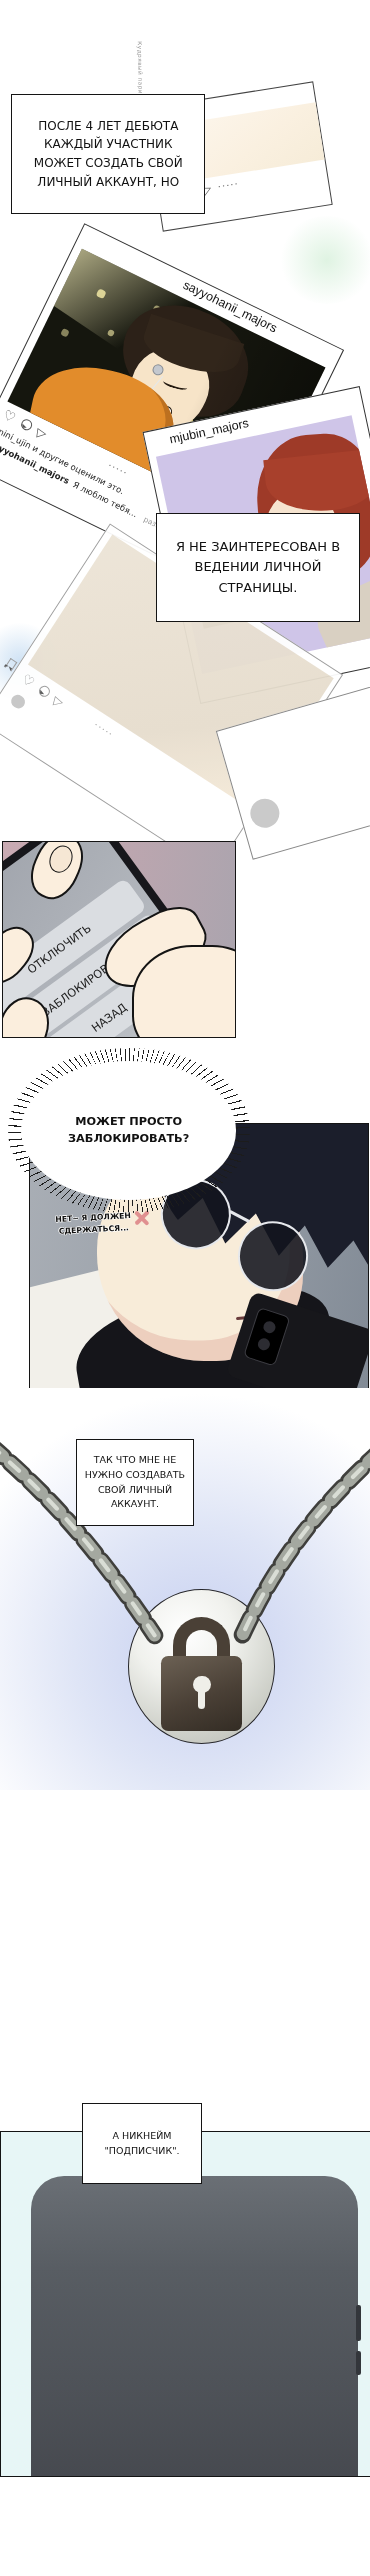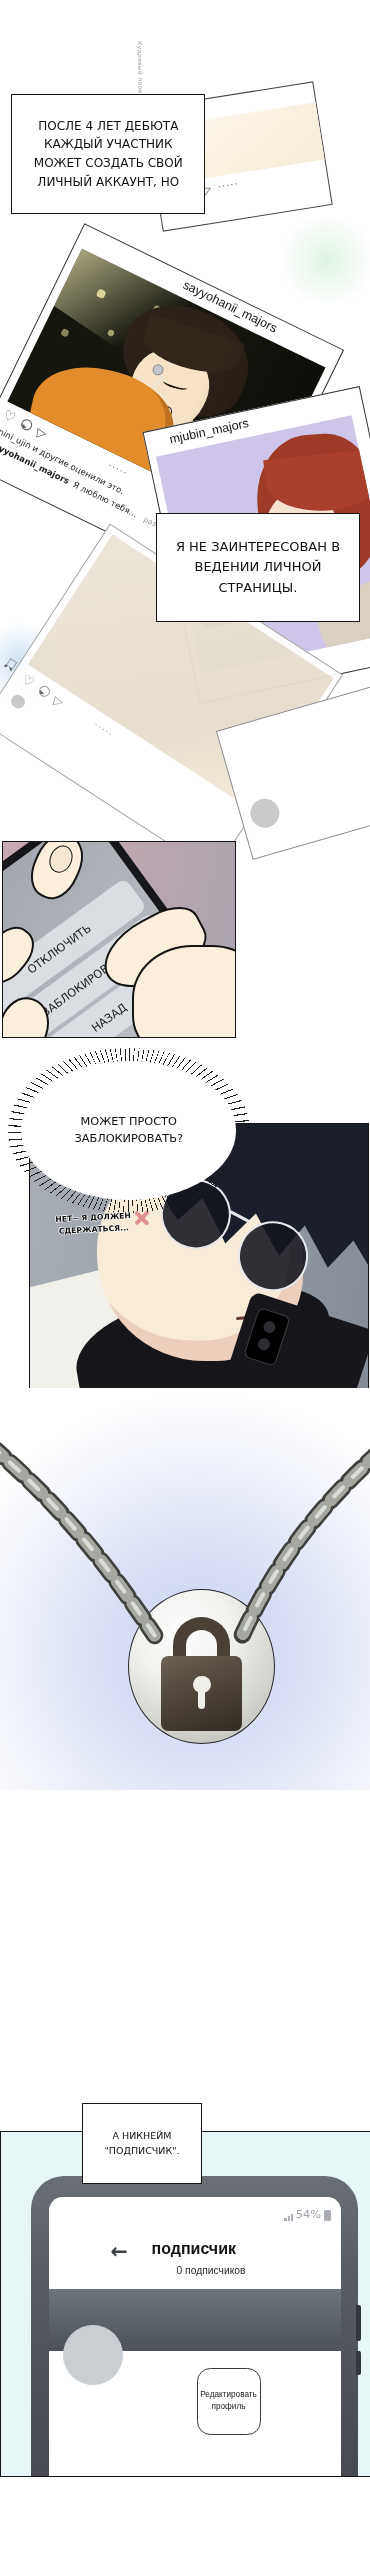--- a/index.html
+++ b/index.html
@@ -11,21 +11,21 @@
   
   .cap { position:absolute; background:#fff; border:1.5px solid #141414; display:flex;
          align-items:center; justify-content:center; text-align:center;
          text-transform:uppercase; font-weight:500; line-height:1.55; padding:5.2px 8.2px; z-index:12; }
 
   
   .burst { position:absolute; border-radius:50%;
            background:repeating-conic-gradient(#1c1c1c 0deg 0.55deg, transparent 0.55deg 3.4deg); }
   .burst .in { position:absolute; inset:13.4px; background:#fff; border-radius:50%; }
   .burst .txt { position:absolute; inset:17.5px; display:flex; align-items:center; justify-content:center;
-                text-align:center; text-transform:uppercase; font-weight:400; line-height:1.5; }
+                text-align:center; text-transform:uppercase; font-weight:700; line-height:1.5; }
 
   
   .card { position:absolute; background:#fff; border:1px solid #555; }
   .icon-row { display:flex; align-items:center; gap:7.2px; color:#555; }
   .heart { font-size:13.4px; line-height:1; }
   .cmnt  { width:11.3px; height:11.3px; border:1.3px solid #555; border-radius:50%; position:relative; }
   .cmnt::after { content:""; position:absolute; left:-1px; bottom:-3.1px; width:0; height:0;
                  border:3.1px solid transparent; border-top-color:#555; transform:rotate(18deg); }
   .share { font-size:12.4px; transform:rotate(-18deg); line-height:1; }
   .bkmk { width:8.2px; height:11.3px; border:1.3px solid #555; border-bottom:none; position:relative; }
@@ -238,49 +238,27 @@
                 background:radial-gradient(circle at 38% 28%, #ffffff 0%, #f0f1ed 35%, #cfd1ca 70%, #b4b6ae 100%);">
       <div style="position:absolute;left:44px;top:27px;width:57px;height:49px;
                   border:13.4px solid #4a4036;border-bottom:none;border-radius:36px 36px 0 0;"></div>
       <div style="position:absolute;left:32px;top:66px;width:81px;height:75px;border-radius:7.2px;
                   background:linear-gradient(160deg,#6c6154 0%,#4a4036 55%,#332c24 100%);">
         <div style="position:absolute;left:32px;top:19.6px;width:17.5px;height:17.5px;background:#efefe9;border-radius:50%;"></div>
         <div style="position:absolute;left:37px;top:32px;width:7.2px;height:20.6px;background:#efefe9;border-radius:0 0 3.6px 3.6px;"></div>
       </div>
     </div>
   </div>
+  <div class="cap" style="left:76px;top:1439px;width:118px;height:87px;font-size:9.5px;padding:4.1px 5.2px;">Так что мне не нужно создавать свой личный аккаунт.</div>
 
   <div class="abs" style="left:0;top:2131px;width:371px;height:346px;border:1.5px solid #141414;overflow:hidden;
               background:#e7f6f6;">
     <div class="abs" style="left:30px;top:44px;width:327px;height:309px;border-radius:33px 33px 0 0;
                 background:linear-gradient(180deg,#6a6f75 0%,#585d63 30%,#46494f 100%);
                 box-shadow:inset -7.2px 0 0 #35383d, inset 7.2px 0 0 #6e7artifacts378;">
-      <div class="abs" style="left:17.5px;top:20.6px;width:292px;height:289px;background:#fff;border-radius:13.4px 13.4px 0 0;overflow:hidden;">
-        <div class="abs" style="right:9.3px;top:11.3px;display:flex;align-items:flex-end;gap:3.1px;color:#9aa0a6;">
-          <span style="display:inline-flex;align-items:flex-end;gap:1px;">
-            <i style="display:block;width:2.1px;height:3.1px;background:#a8aeb4;"></i>
-            <i style="display:block;width:2.1px;height:5.2px;background:#a8aeb4;"></i>
-            <i style="display:block;width:2.1px;height:7.2px;background:#a8aeb4;"></i>
-          </span>
-          <span style="font-size:11.3px;color:#9aa0a6;">54%</span>
-          <span style="display:inline-block;width:7.2px;height:11.3px;background:#a8aeb4;border-radius:1.5px;"></span>
-        </div>
-        <div style="position:absolute;left:62px;top:44px;font-size:20.6px;font-weight:bold;color:#3c4146;line-height:1;">←</div>
-        <div style="position:absolute;left:103px;top:43px;font-size:16px;font-weight:bold;color:#141414;
-                    font-family:'Liberation Sans',sans-serif;">подписчик</div>
-        <div style="position:absolute;left:128px;top:68px;font-size:10.3px;color:#2c2c2c;
-                    font-family:'Liberation Sans',sans-serif;">0 подписчиков</div>
-        <div style="position:absolute;left:0;top:92px;width:100%;height:62px;
-                    background:linear-gradient(180deg,#6e747b 0%,#4c5258 100%);"></div>
-        <div style="position:absolute;left:14.4px;top:128px;width:60px;height:60px;border-radius:50%;
-                    background:#c9ced2;"></div>
-        <div style="position:absolute;left:148px;top:171px;width:64px;height:67px;border:1.5px solid #3a3a3a;
-                    border-radius:13.4px;display:flex;align-items:center;justify-content:center;text-align:center;
-                    font-size:8.2px;color:#222;padding:4.1px;font-family:'Liberation Sans',sans-serif;line-height:1.45;">Редактировать профиль</div>
-      </div>
       <div style="position:absolute;right:-3.1px;top:129px;width:5.2px;height:36px;background:#33363b;border-radius:2.1px;"></div>
       <div style="position:absolute;right:-3.1px;top:175px;width:5.2px;height:24px;background:#33363b;border-radius:2.1px;"></div>
     </div>
   </div>
   <div class="cap" style="left:82px;top:2103px;width:120px;height:81px;font-size:9.5px;padding:4.1px;">А никнейм "подписчик".</div>
 
 </div>
 
 
 </body></html>

